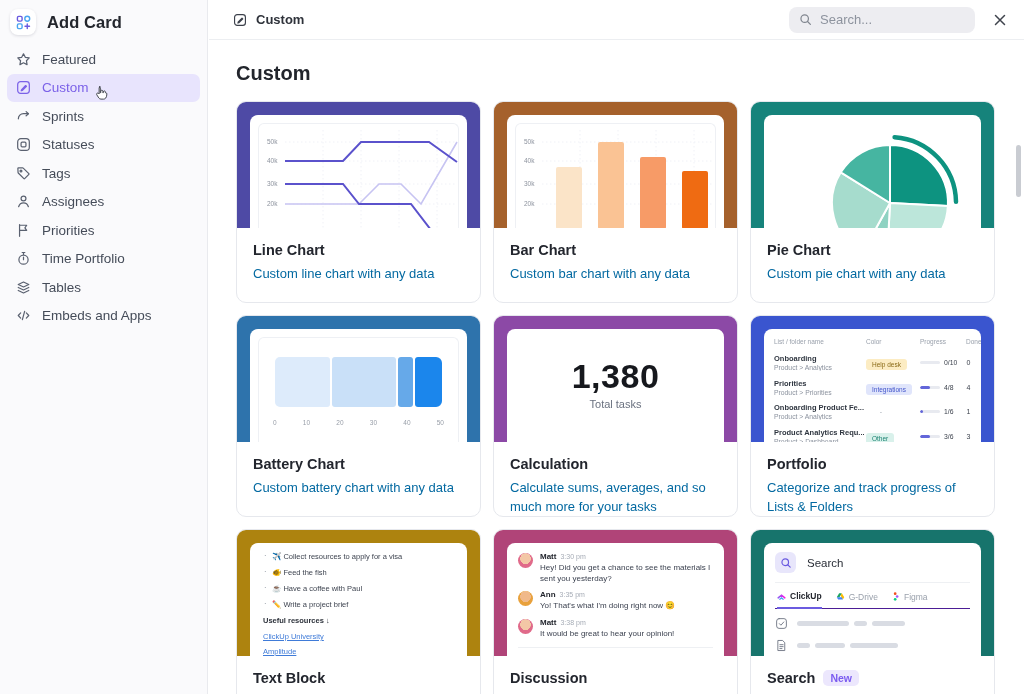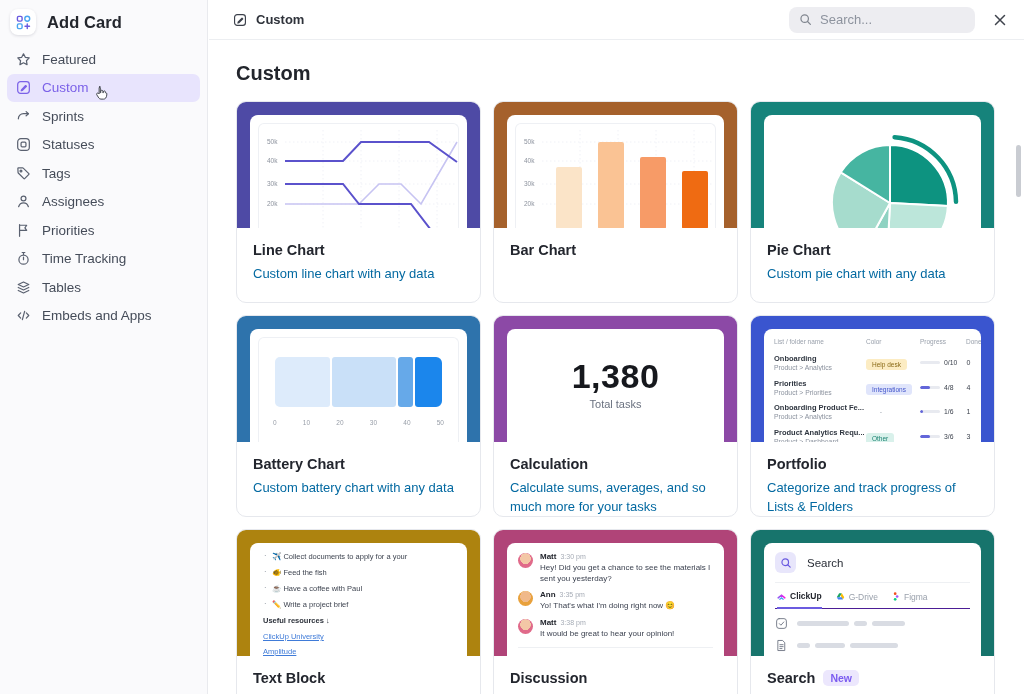--- a/index.html
+++ b/index.html
@@ -205,21 +205,21 @@
           </span>
         <span>Priorities</span>
       </div>
       <div class="sb-item">
         <span class="ic">
             <svg width="15" height="15" viewBox="0 0 16 16">
               <circle cx="8" cy="9.2" r="4.9"></circle>
               <path d="M8 9.2V6.6M6.6 1.6h2.8M8 1.6v2.1"></path>
             </svg>
           </span>
-        <span>Time Tracking</span>
+        <span>Time Portfolio</span>
       </div>
       <div class="sb-item">
         <span class="ic">
             <svg width="15" height="15" viewBox="0 0 16 16">
               <path d="M8 2.2l5.6 2.6L8 7.4 2.4 4.8z"></path>
               <path d="M2.4 8L8 10.6 13.6 8"></path>
               <path d="M2.4 11.2L8 13.8l5.6-2.6"></path>
             </svg>
           </span>
         <span>Tables</span>
@@ -310,20 +310,21 @@
               <rect x="40" y="43" width="26" height="62" rx="2" fill="#fbe4c8"></rect>
               <rect x="82" y="18" width="26" height="87" rx="2" fill="#fac394"></rect>
               <rect x="124" y="33" width="26" height="72" rx="2" fill="#f79b67"></rect>
               <rect x="166" y="47" width="26" height="58" rx="2" fill="#ef6b12"></rect>
             </svg>
           </div>
             </div>
         </div>
         <div class="card-body">
           <div class="card-title">Bar Chart</div>
+          <div class="card-desc">Custom bar chart with any data</div>
         </div>
       </div>
 
       <div class="card">
         <div class="thumb f-pie">
           <div class="panel">
               <div class="chartbox" style="border:none;">
             <svg width="219" height="113" viewBox="0 0 219 113">
               <g stroke="#fff" stroke-width="2" stroke-linejoin="round">
                 <path d="M118 80 L118 22 A58 58 0 0 1 175.9 83 Z" fill="#0d9380"></path>
@@ -459,21 +460,21 @@
         <div class="card-body">
           <div class="card-title">Portfolio</div>
           <div class="card-desc">Categorize and track progress of Lists &amp; Folders</div>
         </div>
       </div>
 
       <div class="card">
         <div class="thumb f-text">
           <div class="panel">
               <div class="tx">
-            <div class="tx-item">✈️ Collect documents to apply for a your</div>
+            <div class="tx-item">✈️ Collect resources to apply for a visa</div>
             <div class="tx-item">🐠 Feed the fish</div>
             <div class="tx-item">☕ Have a coffee with Paul</div>
             <div class="tx-item">✏️ Write a project brief</div>
             <div class="tx-res">Useful resources ↓</div>
             <span class="tx-link">ClickUp University</span>
             <span class="tx-link">Amplitude</span>
           </div>
             </div>
         </div>
         <div class="card-body">

